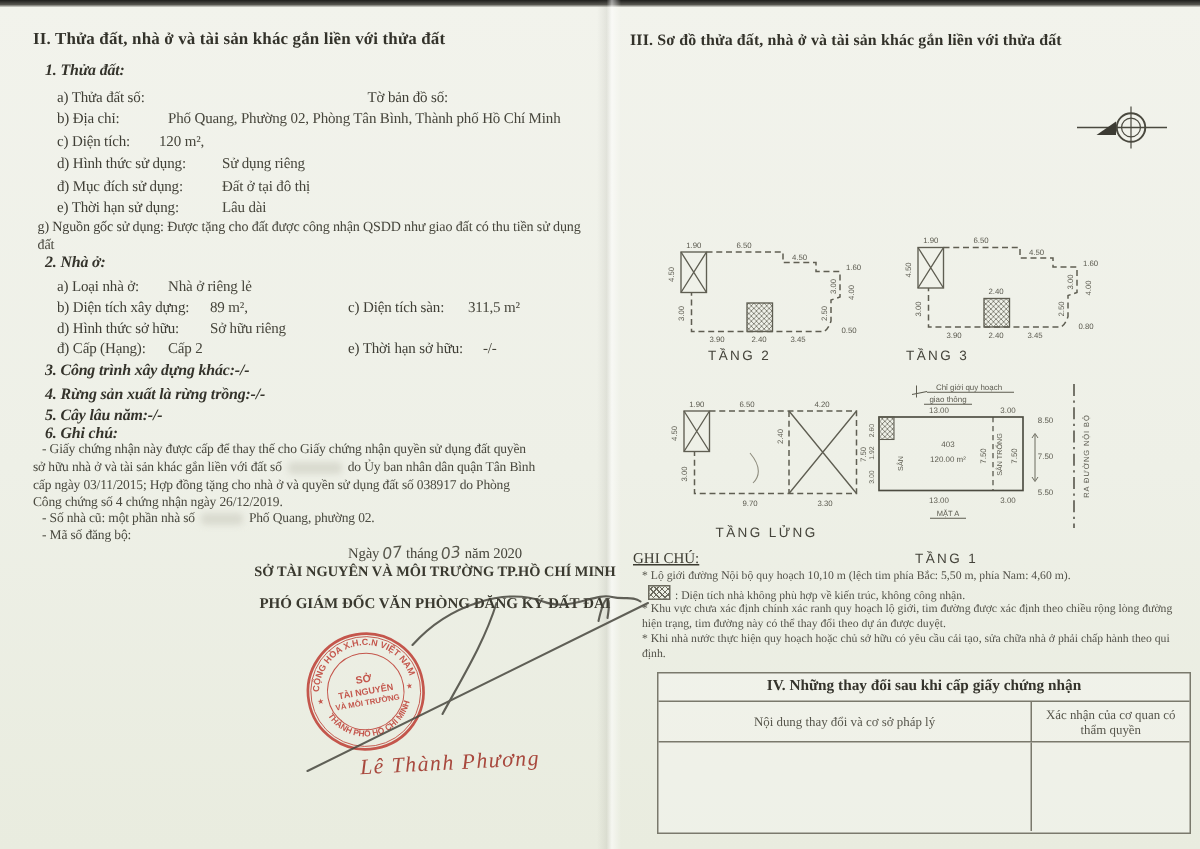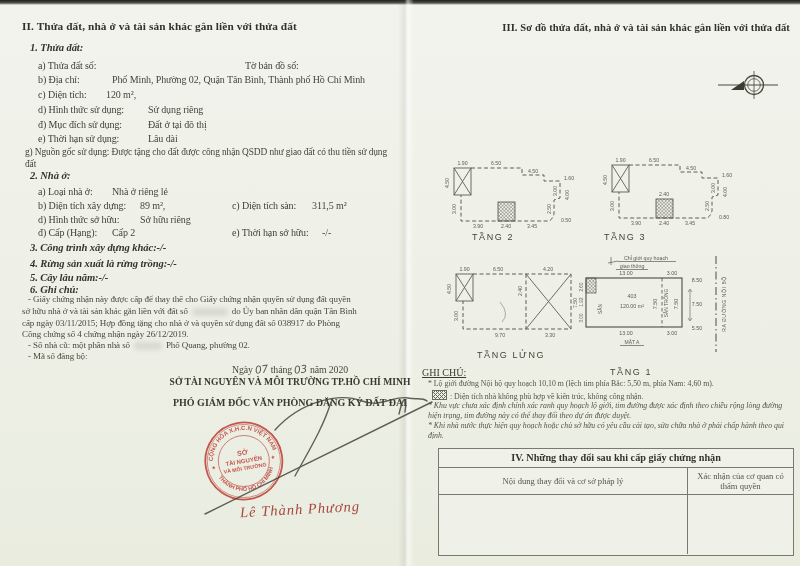--- a/index.html
+++ b/index.html
@@ -18,21 +18,21 @@
   .sect{font-weight:bold;font-style:italic;font-size:10.6px;color:#34332b;}
   .wrap{white-space:normal;line-height:12px;font-size:9.4px;}
   .note{font-size:9px;line-height:11.3px;color:#4a493f;}
   .hand{display:inline-block;font-family:"DejaVu Sans",sans-serif;font-size:10.5px;color:#5a594e;transform:rotate(-7deg);font-style:italic;}
   .orgline{position:absolute;text-align:center;font-weight:bold;color:#3a392f;white-space:nowrap;}
   .smudge{display:inline-block;width:36px;height:8px;background:#d9dacf;filter:blur(2px);border-radius:3px;vertical-align:middle;margin:0 4px;}
   .plan-label{position:absolute;font-family:"Liberation Sans",sans-serif;font-size:9px;letter-spacing:1.6px;color:#45443b;white-space:nowrap;}
   .dims{font-family:"Liberation Sans",sans-serif;fill:#5c5b50;}
   .gchu-t{position:absolute;font-weight:normal;font-size:10px;text-decoration:underline;color:#3c3b31;}
   .gchu{position:absolute;font-size:7.8px;color:#54534a;}
-  .gchu-w{white-space:normal;width:364px;line-height:9.6px;font-style:italic;}
+  .gchu-w{white-space:normal;width:364px;line-height:9.6px;}
   .swatch{display:inline-block;width:13px;height:8px;vertical-align:-1px;margin-right:3px;
     border:1px solid #6b6a5e;
     background:repeating-linear-gradient(45deg,transparent 0 2px,#6b6a5e 2px 2.7px),
                repeating-linear-gradient(-45deg,transparent 0 2px,#6b6a5e 2px 2.7px);}
   .tbl{position:absolute;left:438px;top:448px;width:354px;height:106px;border:1.4px solid #7a796c;background:rgba(255,255,255,0.25);}
   .tbl-title{height:18px;line-height:18px;text-align:center;font-weight:bold;font-size:10.2px;color:#35342c;border-bottom:1px solid #7a796c;}
   .tbl-head{display:flex;height:26px;border-bottom:1px solid #7a796c;}
   .th1{width:248px;border-right:1px solid #7a796c;display:flex;align-items:center;justify-content:center;font-size:8.6px;color:#56554b;}
   .th2{flex:1;display:flex;align-items:center;justify-content:center;text-align:center;font-size:8.6px;color:#56554b;padding:1px 8px;line-height:10px;}
   .tbl-body{position:relative;height:59px;}
@@ -57,21 +57,21 @@
     </svg>
 
   
   <span class="t h1" style="left:22px;top:20px">II. Thửa đất, nhà ở và tài sản khác gắn liền với thửa đất</span>
   <span class="t sect" style="left:30px;top:42px">1. Thửa đất:</span>
 
   <span class="t lbl" style="left:38px;top:60px">a) Thửa đất số:</span>
   <span class="t lbl" style="left:245px;top:60px">Tờ bản đồ số:</span>
 
   <span class="t lbl" style="left:38px;top:74px">b) Địa chỉ:</span>
-  <span class="t" style="left:112px;top:74px">Phố Minh, Phường 02, Quận Tân Bình, Thành phố Hồ Chí Minh</span>
+  <span class="t" style="left:112px;top:74px">Phố Quang, Phường 02, Phòng Tân Bình, Thành phố Hồ Chí Minh</span>
 
   <span class="t lbl" style="left:38px;top:89px">c) Diện tích:</span>
   <span class="t" style="left:106px;top:89px">120 m²,</span>
 
   <span class="t lbl" style="left:38px;top:104px">d) Hình thức sử dụng:</span>
   <span class="t" style="left:148px;top:104px">Sử dụng riêng</span>
 
   <span class="t lbl" style="left:38px;top:119px">đ) Mục đích sử dụng:</span>
   <span class="t" style="left:148px;top:119px">Đất ở tại đô thị</span>
 
@@ -158,21 +158,21 @@
     <g stroke="#47463e" stroke-width="1.4" fill="none" stroke-linecap="round" opacity="0.85">
       <path d="M55,128 L282,16"></path>
       <path d="M125,44 C150,16 188,6 212,15 C230,22 246,9 258,12 C266,14 272,11 277,15"></path>
       <path d="M181,16 C173,42 158,66 145,90"></path>
       <path d="M249,28 C253,10 258,8 255,26"></path>
     </g>
   </svg>
   <span class="sig-name">Lê Thành Phương</span>
 
   
-  <div class="t h1" style="left:420px;top:22px;width:370px;text-align:right;font-size:10.6px">III. Sơ đồ thửa đất, nhà ở và tài sản khác gắn liền với thửa đất</div>
+  <div class="t h1" style="left:420px;top:22px;width:370px;text-align:left;font-size:10.6px">III. Sơ đồ thửa đất, nhà ở và tài sản khác gắn liền với thửa đất</div>
 
   
   <svg style="position:absolute;left:716px;top:62px" width="64" height="42" viewBox="0 0 64 42">
     <line x1="2" y1="23" x2="62" y2="23" stroke="#4a493f" stroke-width="1"></line>
     <circle cx="38" cy="23" r="9.5" fill="none" stroke="#4a493f" stroke-width="1.3"></circle>
     <circle cx="38" cy="23" r="6.3" fill="none" stroke="#4a493f" stroke-width="0.8"></circle>
     <line x1="38" y1="9" x2="38" y2="37" stroke="#4a493f" stroke-width="0.8"></line>
     <polygon points="15,28 28,19 28,28" fill="#3c3b33"></polygon>
   </svg>
 

